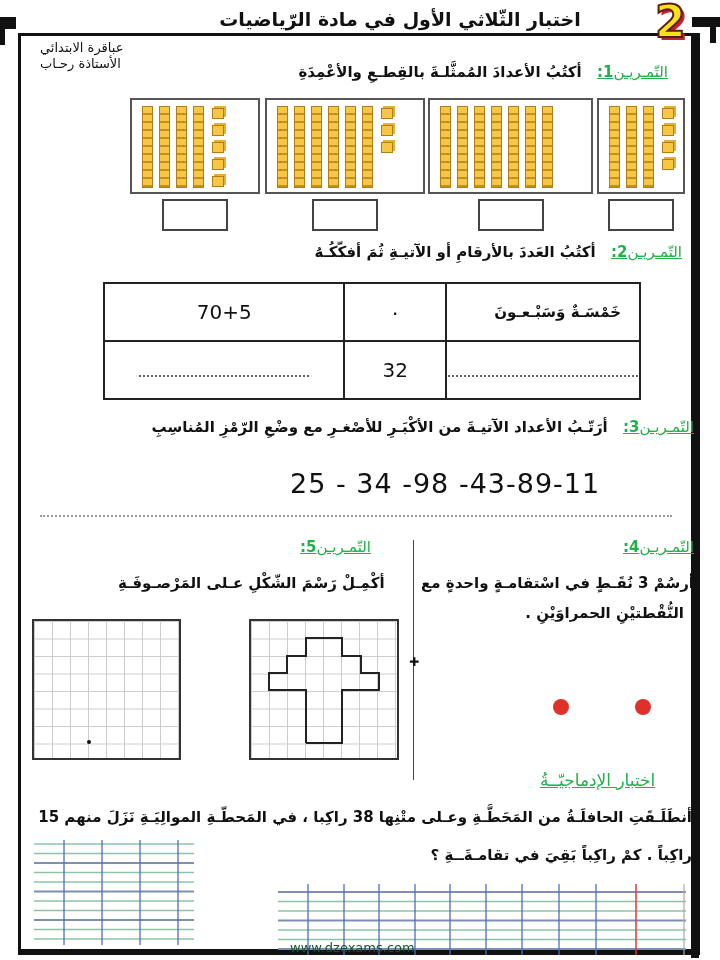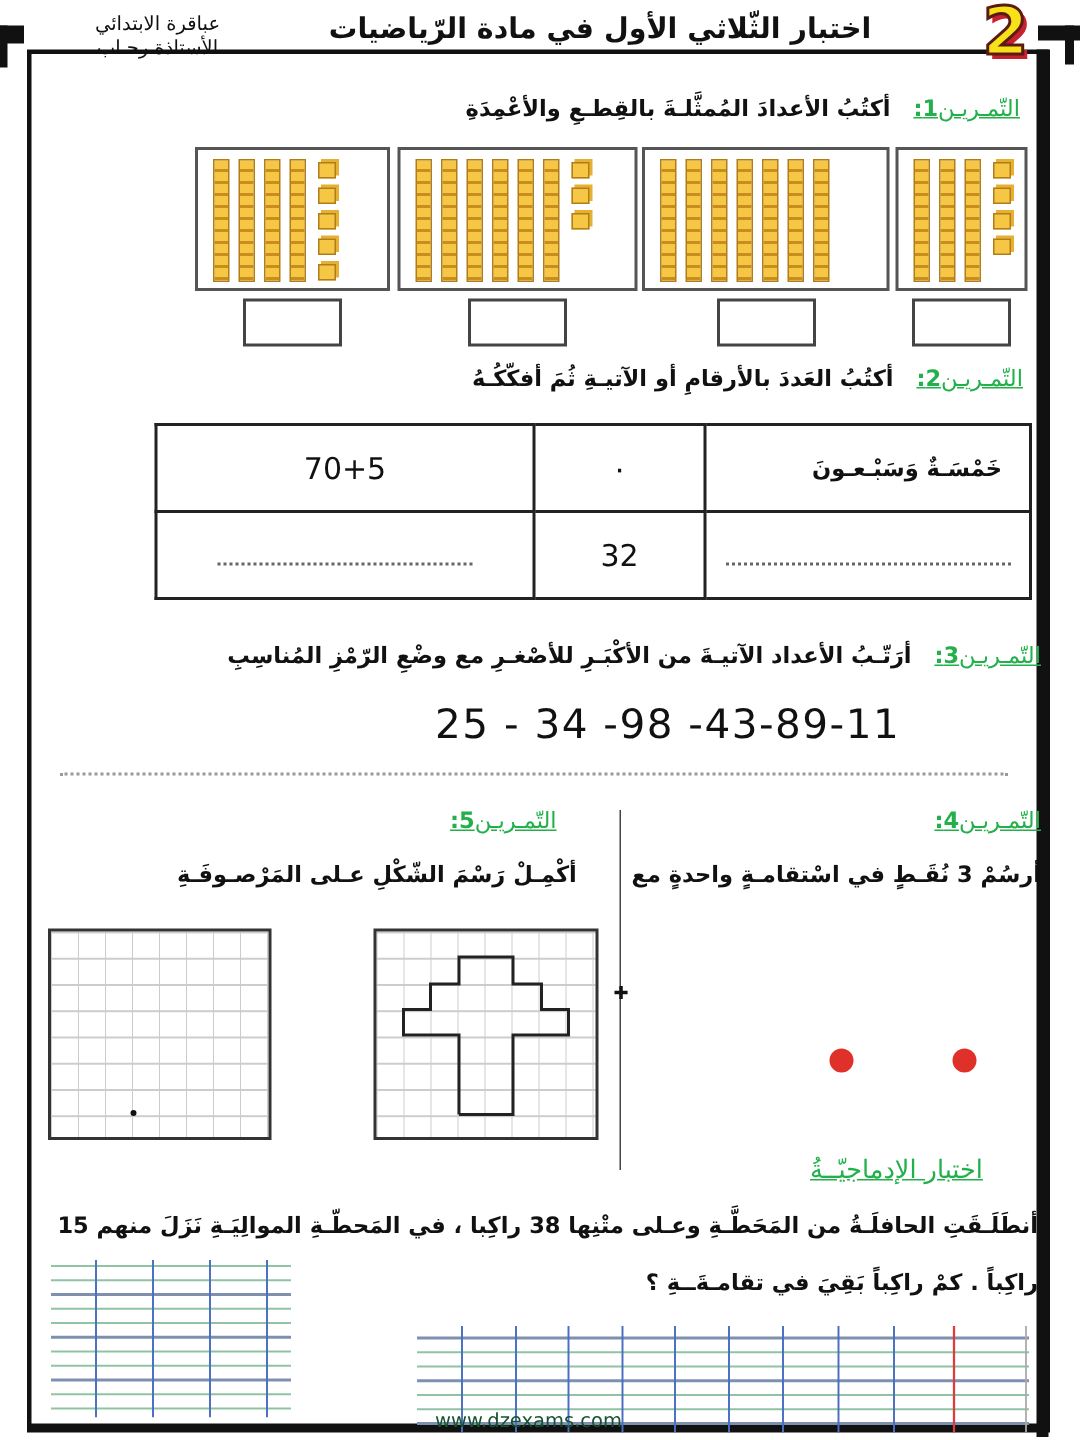--- a/index.html
+++ b/index.html
@@ -5,29 +5,29 @@
   html,body{margin:0;padding:0;background:#fff;}
   body{width:720px;height:960px;position:relative;overflow:hidden;font-family:"DejaVu Sans",sans-serif;color:#111;}
   .frame{position:absolute;left:18px;top:33px;width:682px;height:922px;border:3px solid #111;border-bottom-width:6px;box-sizing:border-box;}
   .frame-right{position:absolute;left:691px;top:33px;width:8px;height:925px;background:#111;}
   .corner-tl{position:absolute;left:0;top:17px;width:16px;height:12px;background:#111;}
   .corner-tl2{position:absolute;left:0;top:17px;width:5px;height:28px;background:#111;}
   .corner-tr{position:absolute;left:692px;top:17px;width:28px;height:10px;background:#111;}
   .corner-tr2{position:absolute;left:710px;top:17px;width:6px;height:26px;background:#111;}
   .title{position:absolute;left:200px;top:8px;width:400px;text-align:center;font-size:19px;font-weight:bold;direction:rtl;}
   .num2{position:absolute;left:655px;top:-4px;font-size:44px;font-weight:900;color:#f7e21a;-webkit-text-stroke:2px #5b1a12;text-shadow:3px 3px 0 #c7202e;font-family:"DejaVu Sans",sans-serif;}
-  .school{position:absolute;left:40px;top:9px;width:130px;text-align:center;font-size:13px;line-height:16px;direction:rtl;}
+  .school{position:absolute;left:40px;top:40px;width:130px;text-align:left;font-size:13px;line-height:16px;direction:rtl;}
   .ex-title{position:absolute;direction:rtl;font-size:15px;font-weight:bold;white-space:nowrap;}
   .ex-label{color:#22b04a;text-decoration:underline;font-weight:normal;margin-left:10px;}
   .ex-label b{font-weight:bold;}
   .panel{position:absolute;border:2px solid #555;box-sizing:border-box;background:#fff;}
   .ansbox{position:absolute;border:2px solid #444;box-sizing:border-box;width:66px;height:32px;background:#fff;}
   .rod{position:absolute;width:11px;background:repeating-linear-gradient(#f6c744 0 6px,#c88d1c 6px 8px);border:1px solid #b07d1a;box-sizing:border-box;}
   .unit{position:absolute;width:12px;height:11px;background:#f6c744;border:1px solid #b07d1a;box-sizing:border-box;box-shadow:2px -2px 0 #e8b030;}
-  table.t2{position:absolute;left:103px;top:282px;width:585px;height:118px;border-collapse:collapse;}
+  table.t2{position:absolute;left:103px;top:282px;width:538px;height:118px;border-collapse:collapse;}
   table.t2 td{border:2px solid #222;text-align:center;vertical-align:middle;font-size:20px;}
   .dots{display:inline-block;width:170px;border-bottom:2px dotted #666;}
   .seq{position:absolute;left:290px;top:468px;font-size:27px;letter-spacing:1px;}
   .hdots{position:absolute;left:40px;top:515px;width:632px;border-top:2px dotted #999;}
   .vdiv{position:absolute;left:413px;top:540px;width:1px;height:240px;background:#444;}
   .vdiv-knob{position:absolute;left:409px;top:655px;font-size:12px;font-weight:bold;}
   .ex-text{position:absolute;direction:rtl;font-size:15px;font-weight:bold;line-height:30px;}
   .grid{position:absolute;border:2px solid #333;box-sizing:border-box;background-color:#fff;
         background-image:linear-gradient(#ccc 1px,transparent 1px),linear-gradient(90deg,#ccc 1px,transparent 1px);
         background-size:18px 17.5px;}
@@ -46,21 +46,21 @@
 <div class="frame"></div>
 <div class="frame-right"></div>
 
 <div class="title">اختبار الثّلاثي الأول في مادة الرّياضيات</div>
 <div class="num2">2</div>
 <div class="school">
   <div>عباقرة الابتدائي</div>
   <div>الأستاذة رحـاب</div>
 </div>
 
-<div class="ex-title" style="right:40px;top:63px;">
+<div class="ex-title" style="right:52px;top:63px;">
   <span class="ex-label"><span>التّمـريـن</span><b>1:</b></span>
   <span>أكتُبُ الأعدادَ المُمثَّلـةَ بالقِطـعِ والأعْمِدَةِ</span>
 </div>
 <div id="ex1-panels">
     <div class="panel" style="left: 597px; top: 98px; width: 88px; height: 96px;">
       <div class="rod" style="left: 10px; top: 6px; height: 82px;"></div>
       <div class="rod" style="left: 27px; top: 6px; height: 82px;"></div>
       <div class="rod" style="left: 44px; top: 6px; height: 82px;"></div>
       <div class="unit" style="left: 63px; top: 8px;"></div>
       <div class="unit" style="left: 63px; top: 25px;"></div>
@@ -116,32 +116,33 @@
     <td style="direction:rtl;text-align:right;padding-right:18px;font-size:15px;font-weight:bold;"><span>خَمْسَـةٌ وَسَبْـعـونَ</span></td>
   </tr>
   <tr>
     <td><span class="dots"></span></td>
     <td><span>32</span></td>
     <td><span class="dots" style="width:190px;"></span></td>
   </tr>
 </tbody>
   </table>
 
-<div class="ex-title" style="right:26px;top:428px;">
+<div class="ex-title" style="right:26px;top:418px;">
   <span class="ex-label"><span>التّمـريـن</span><b>3:</b></span>
   <span>أرَتّـبُ الأعداد الآتيـةَ من الأكْبَـرِ للأصْغـرِ مع وضْعِ الرّمْزِ المُناسِبِ</span>
 </div>
 <div class="seq">25 - 34 -98 -43-89-11</div>
 <div class="hdots"></div>
 
 <div class="ex-title" style="right:26px;top:538px;">
   <span class="ex-label"><span>التّمـريـن</span><b>4:</b></span>
 </div>
 <div class="ex-text" style="right:26px;top:568px;width:300px;">
   <div>أرسُمْ 3 نُقَـطٍ في اسْتقامـةٍ واحدةٍ مع</div>
+  <div style="padding-right:10px;">النُّقْطتيْنِ الحمراوَيْنِ .</div>
 </div>
 <div class="reddot" style="left:553px;top:699px;"></div>
 <div class="reddot" style="left:635px;top:699px;"></div>
 
 <div class="vdiv"></div>
 <div class="vdiv-knob">✚</div>
 
 <div class="ex-title" style="left:290px;top:538px;">
   <span class="ex-label"><span>التّمـريـن</span><b>5:</b></span>
 </div>

